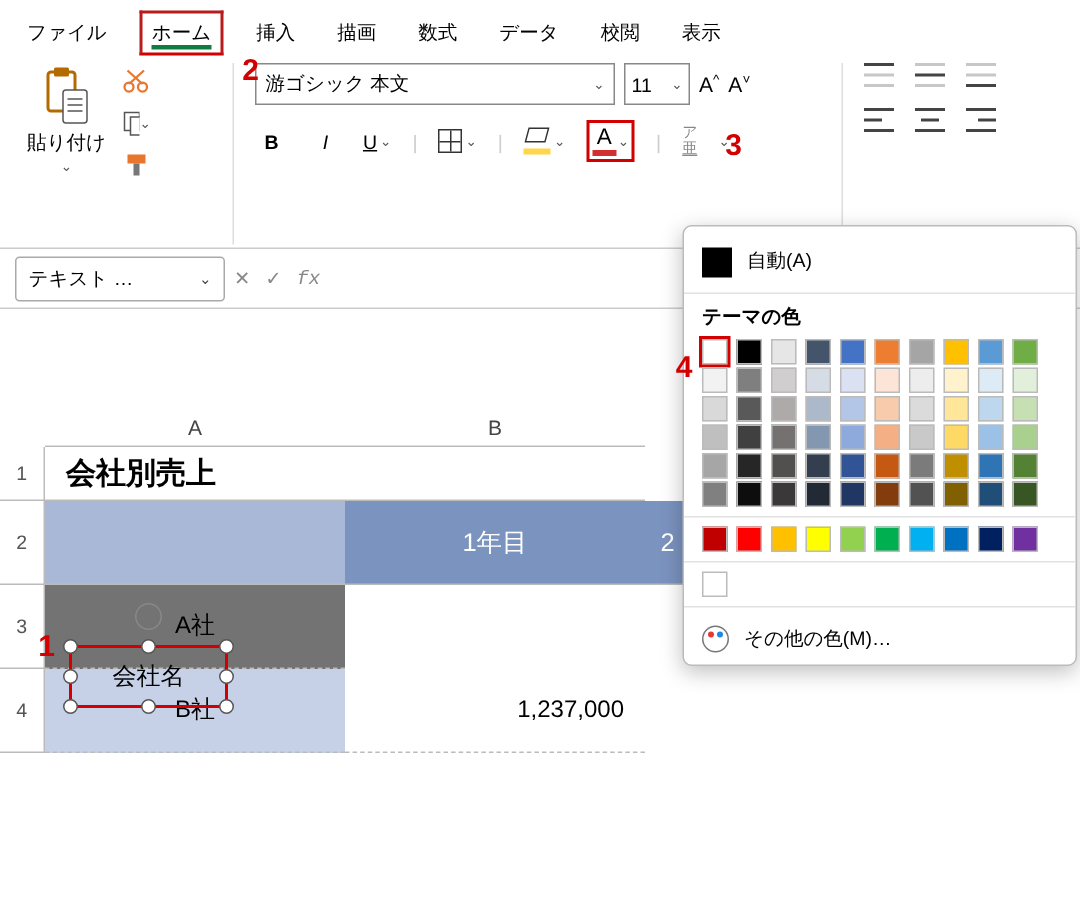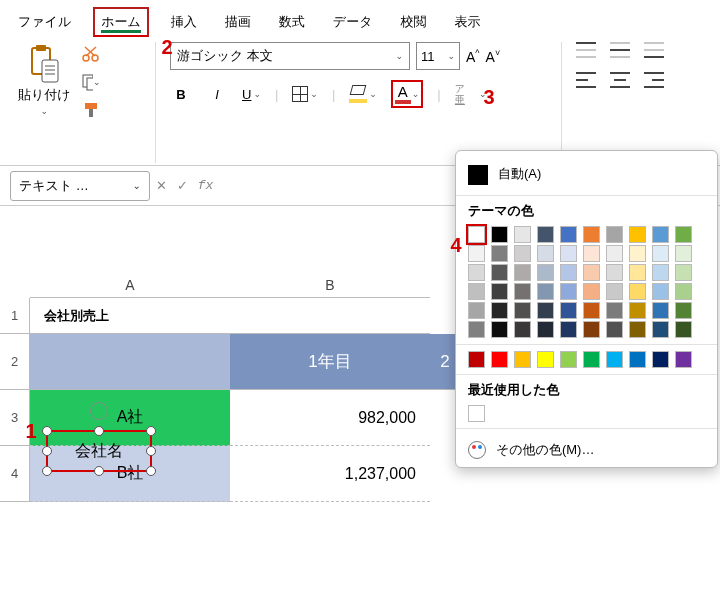--- a/index.html
+++ b/index.html
@@ -146,21 +146,21 @@
   .cell{
     flex:0 0 200px;border-bottom:1px solid #bbb;padding:0 14px;
     display:flex;align-items:center;position:relative;font-size:16px;
   }
   .cell.r{justify-content:flex-end;}
   .cell.c{justify-content:center;}
   .row1h{height:36px;}
   .header-band{background:#7b93bf;color:#fff;font-size:17px;}
   .header-band.first{background:#a9b8d6;}
   .data-zone .cell{border-bottom:1px dashed #bbb;}
-  .title-cell{font-size:13px;font-weight:600;}
+  .title-cell{font-size:20px;font-weight:600;}
 
   
   .selbox{
     position:absolute;left:46px;top:430px;width:106px;height:42px;
     border:2px solid #d20000;display:flex;align-items:center;justify-content:center;
     background:rgba(255,255,255,0);font-size:16px;z-index:5;
   }
   .handle{position:absolute;width:10px;height:10px;border:1px solid #555;background:#fff;border-radius:50%;}
   .h-tl{left:-6px;top:-6px;} .h-tr{right:-6px;top:-6px;}
   .h-bl{left:-6px;bottom:-6px;} .h-br{right:-6px;bottom:-6px;}
@@ -372,22 +372,21 @@
       <div class="cell"></div>
     </div>
     <div class="row">
       <div class="rowhead">2</div>
       <div class="cell header-band first"></div>
       <div class="cell header-band c">1年目</div>
       <div class="cell header-band c" style="flex:0 0 30px;padding:0">2</div>
     </div>
     <div class="row data-zone">
       <div class="rowhead">3</div>
-      <div class="cell c" style="background:#22c55e">A社</div>
-      <div class="cell r">982,000</div>
+      <div class="cell c" style="background:#737373">A社</div>
     </div>
     <div class="row data-zone">
       <div class="rowhead">4</div>
       <div class="cell c" style="background:#c6d0e6">B社</div>
       <div class="cell r">1,237,000</div>
     </div>
   </div>
 </div>
 
 <div class="selbox">
@@ -491,21 +490,20 @@
       <span class="sw" style="background: rgb(255, 192, 0);"></span>
       <span class="sw" style="background: rgb(255, 255, 0);"></span>
       <span class="sw" style="background: rgb(146, 208, 80);"></span>
       <span class="sw" style="background: rgb(0, 176, 80);"></span>
       <span class="sw" style="background: rgb(0, 176, 240);"></span>
       <span class="sw" style="background: rgb(0, 112, 192);"></span>
       <span class="sw" style="background: rgb(0, 32, 96);"></span>
       <span class="sw" style="background: rgb(112, 48, 160);"></span>
     </div>
   <div class="cp-divider"></div>
-  <div class="cp-title">最近使用した色</div>
   <div class="sw-row" id="recent-row">
       <span class="sw" style="background: rgb(255, 255, 255);"></span>
     </div>
   <div class="cp-divider"></div>
   <div class="more-row">
     <span class="palette-ic"></span>
     <span>その他の色(M)…</span>
   </div>
 </div>
 

